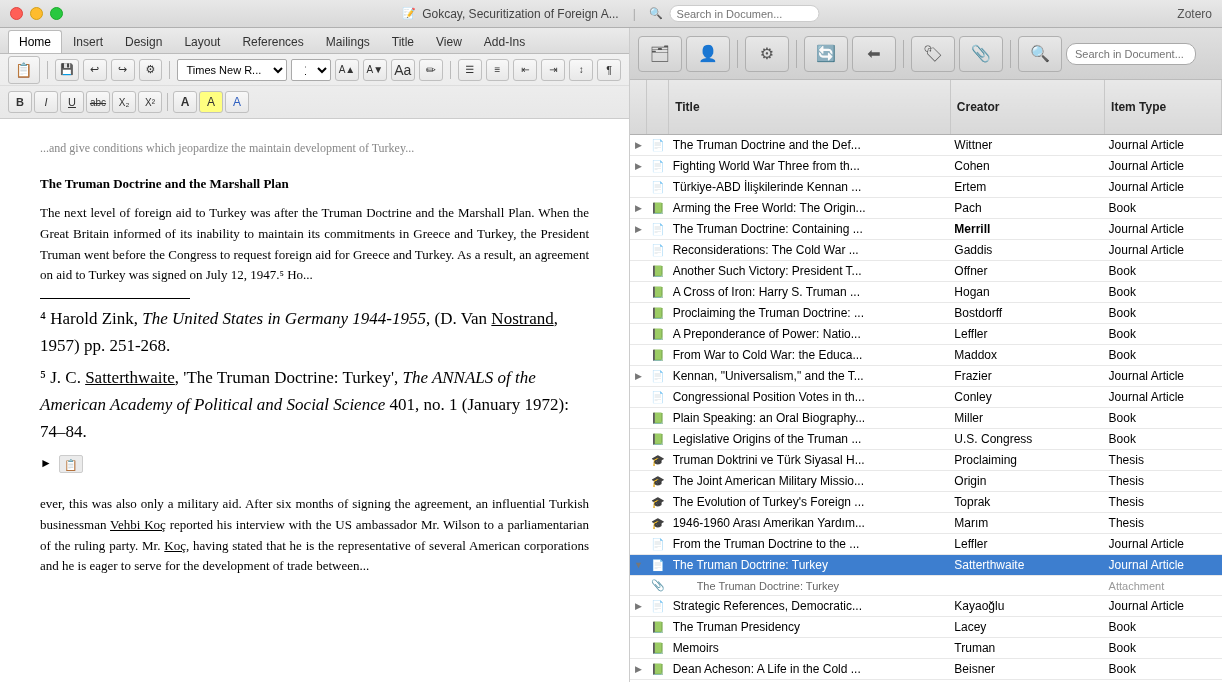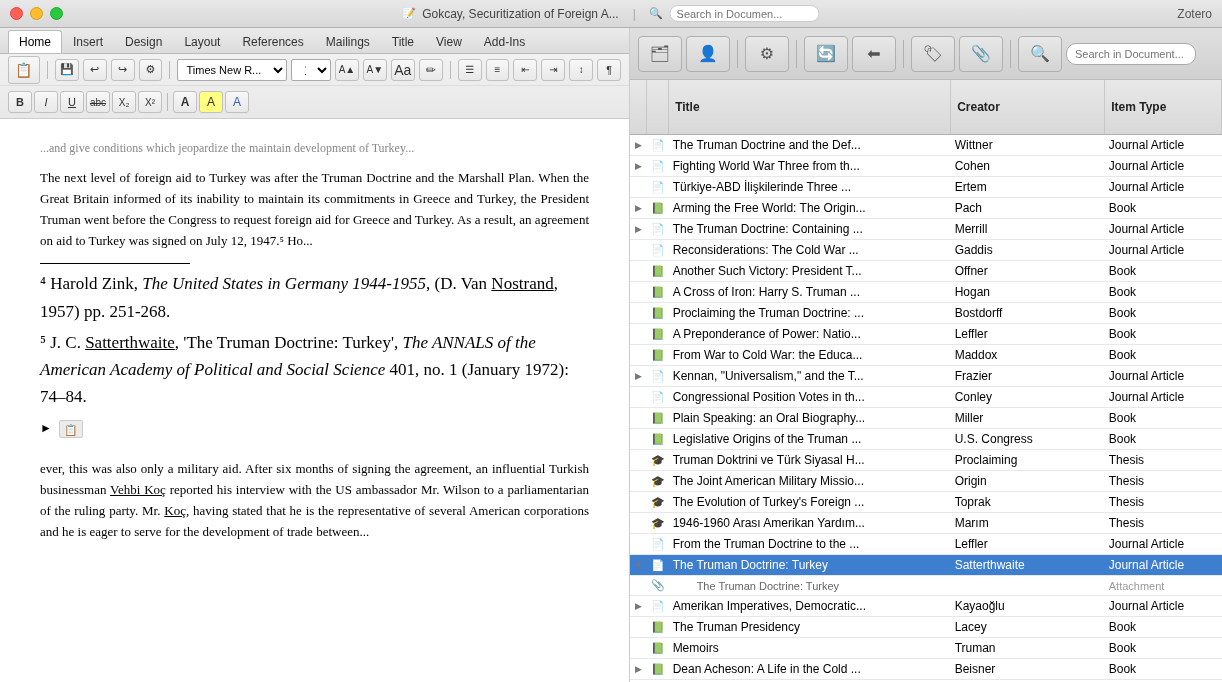--- a/index.html
+++ b/index.html
@@ -269,20 +269,21 @@
         <div class="toolbar-sep"></div>
         <div class="toolbar-btn" style="font-size:12px;font-weight:bold;">A</div>
         <div class="toolbar-btn" style="font-size:12px;background:#ffff80;">A</div>
         <div class="toolbar-btn" style="font-size:12px;color:#3060c0;">A</div>
       </div>
     </div>
 
     <div class="doc-content">
       <div class="doc-fade-top">...and give conditions which jeopardize the maintain development of Turkey...</div>
 
+      <div class="doc-heading">The Truman Doctrine and the Marshall Plan</div>
 
       <div class="doc-para">
         The next level of foreign aid to Turkey was after the Truman Doctrine and the Marshall Plan. When the Great Britain informed of its inability to maintain its commitments in Greece and Turkey, the President Truman went before the Congress to request foreign aid for Greece and Turkey. As a result, an agreement on aid to Turkey was signed on July 12, 1947.⁵ Ho...
       </div>
 
       <div class="footnote-line"></div>
       <div class="footnote">
         ⁴ Harold Zink, <em>The United States in Germany 1944-1955</em>, (D. Van <span class="underline">Nostrand</span>, 1957) pp. 251-268.
       </div>
       <div class="footnote">
@@ -356,36 +357,36 @@
             <tr>
               <td style="width: 16px; text-align: center; color: rgb(119, 119, 119); font-size: 9px; cursor: pointer;">▶</td>
               <td style="width: 20px; text-align: center;"><span style="font-size: 11px;">📄</span></td>
               <td style="max-width: 220px; overflow: hidden; text-overflow: ellipsis;">Fighting World War Three from th...</td>
               <td style="max-width: 120px; overflow: hidden; text-overflow: ellipsis;">Cohen</td>
               <td style="max-width: 110px; overflow: hidden; text-overflow: ellipsis;">Journal Article</td>
             </tr>
             <tr>
               <td style="width: 16px; text-align: center; color: rgb(119, 119, 119); font-size: 9px; cursor: pointer;"></td>
               <td style="width: 20px; text-align: center;"><span style="font-size: 11px;">📄</span></td>
-              <td style="max-width: 220px; overflow: hidden; text-overflow: ellipsis;">Türkiye-ABD İlişkilerinde Three ...</td>
+              <td style="max-width: 220px; overflow: hidden; text-overflow: ellipsis;">Türkiye-ABD İlişkilerinde Kennan ...</td>
               <td style="max-width: 120px; overflow: hidden; text-overflow: ellipsis;">Ertem</td>
               <td style="max-width: 110px; overflow: hidden; text-overflow: ellipsis;">Journal Article</td>
             </tr>
             <tr>
               <td style="width: 16px; text-align: center; color: rgb(119, 119, 119); font-size: 9px; cursor: pointer;">▶</td>
               <td style="width: 20px; text-align: center;"><span style="font-size: 11px;">📗</span></td>
               <td style="max-width: 220px; overflow: hidden; text-overflow: ellipsis;">Arming the Free World: The Origin...</td>
               <td style="max-width: 120px; overflow: hidden; text-overflow: ellipsis;">Pach</td>
               <td style="max-width: 110px; overflow: hidden; text-overflow: ellipsis;">Book</td>
             </tr>
             <tr>
               <td style="width: 16px; text-align: center; color: rgb(119, 119, 119); font-size: 9px; cursor: pointer;">▶</td>
               <td style="width: 20px; text-align: center;"><span style="font-size: 11px;">📄</span></td>
               <td style="max-width: 220px; overflow: hidden; text-overflow: ellipsis;">The Truman Doctrine: Containing ...</td>
-              <td style="max-width: 120px; overflow: hidden; text-overflow: ellipsis;">Merrill</td>
+              <td style="max-width: 120px; overflow: hidden; text-overflow: ellipsis; font-weight: bold;">Merrill</td>
               <td style="max-width: 110px; overflow: hidden; text-overflow: ellipsis;">Journal Article</td>
             </tr>
             <tr>
               <td style="width: 16px; text-align: center; color: rgb(119, 119, 119); font-size: 9px; cursor: pointer;"></td>
               <td style="width: 20px; text-align: center;"><span style="font-size: 11px;">📄</span></td>
               <td style="max-width: 220px; overflow: hidden; text-overflow: ellipsis;">Reconsiderations: The Cold War ...</td>
               <td style="max-width: 120px; overflow: hidden; text-overflow: ellipsis;">Gaddis</td>
               <td style="max-width: 110px; overflow: hidden; text-overflow: ellipsis;">Journal Article</td>
             </tr>
             <tr>
@@ -496,21 +497,21 @@
             <tr class="attachment-row">
               <td style="width: 16px; text-align: center; color: rgb(119, 119, 119); font-size: 9px; cursor: pointer;"></td>
               <td style="width: 20px; text-align: center;"><span style="font-size: 11px;">📎</span></td>
               <td style="max-width: 220px; overflow: hidden; text-overflow: ellipsis; padding-left: 28px; color: rgb(102, 102, 102); font-size: 11px;">The Truman Doctrine: Turkey</td>
               <td style="max-width: 120px; overflow: hidden; text-overflow: ellipsis; color: rgb(153, 153, 153);"></td>
               <td style="max-width: 110px; overflow: hidden; text-overflow: ellipsis; color: rgb(153, 153, 153);">Attachment</td>
             </tr>
             <tr>
               <td style="width: 16px; text-align: center; color: rgb(119, 119, 119); font-size: 9px; cursor: pointer;">▶</td>
               <td style="width: 20px; text-align: center;"><span style="font-size: 11px;">📄</span></td>
-              <td style="max-width: 220px; overflow: hidden; text-overflow: ellipsis;">Amerikan Imperatives, Democratic...</td>
+              <td style="max-width: 220px; overflow: hidden; text-overflow: ellipsis;">Strategic References, Democratic...</td>
               <td style="max-width: 120px; overflow: hidden; text-overflow: ellipsis;">Kayaoğlu</td>
               <td style="max-width: 110px; overflow: hidden; text-overflow: ellipsis;">Journal Article</td>
             </tr>
             <tr>
               <td style="width: 16px; text-align: center; color: rgb(119, 119, 119); font-size: 9px; cursor: pointer;"></td>
               <td style="width: 20px; text-align: center;"><span style="font-size: 11px;">📗</span></td>
               <td style="max-width: 220px; overflow: hidden; text-overflow: ellipsis;">The Truman Presidency</td>
               <td style="max-width: 120px; overflow: hidden; text-overflow: ellipsis;">Lacey</td>
               <td style="max-width: 110px; overflow: hidden; text-overflow: ellipsis;">Book</td>
             </tr>

